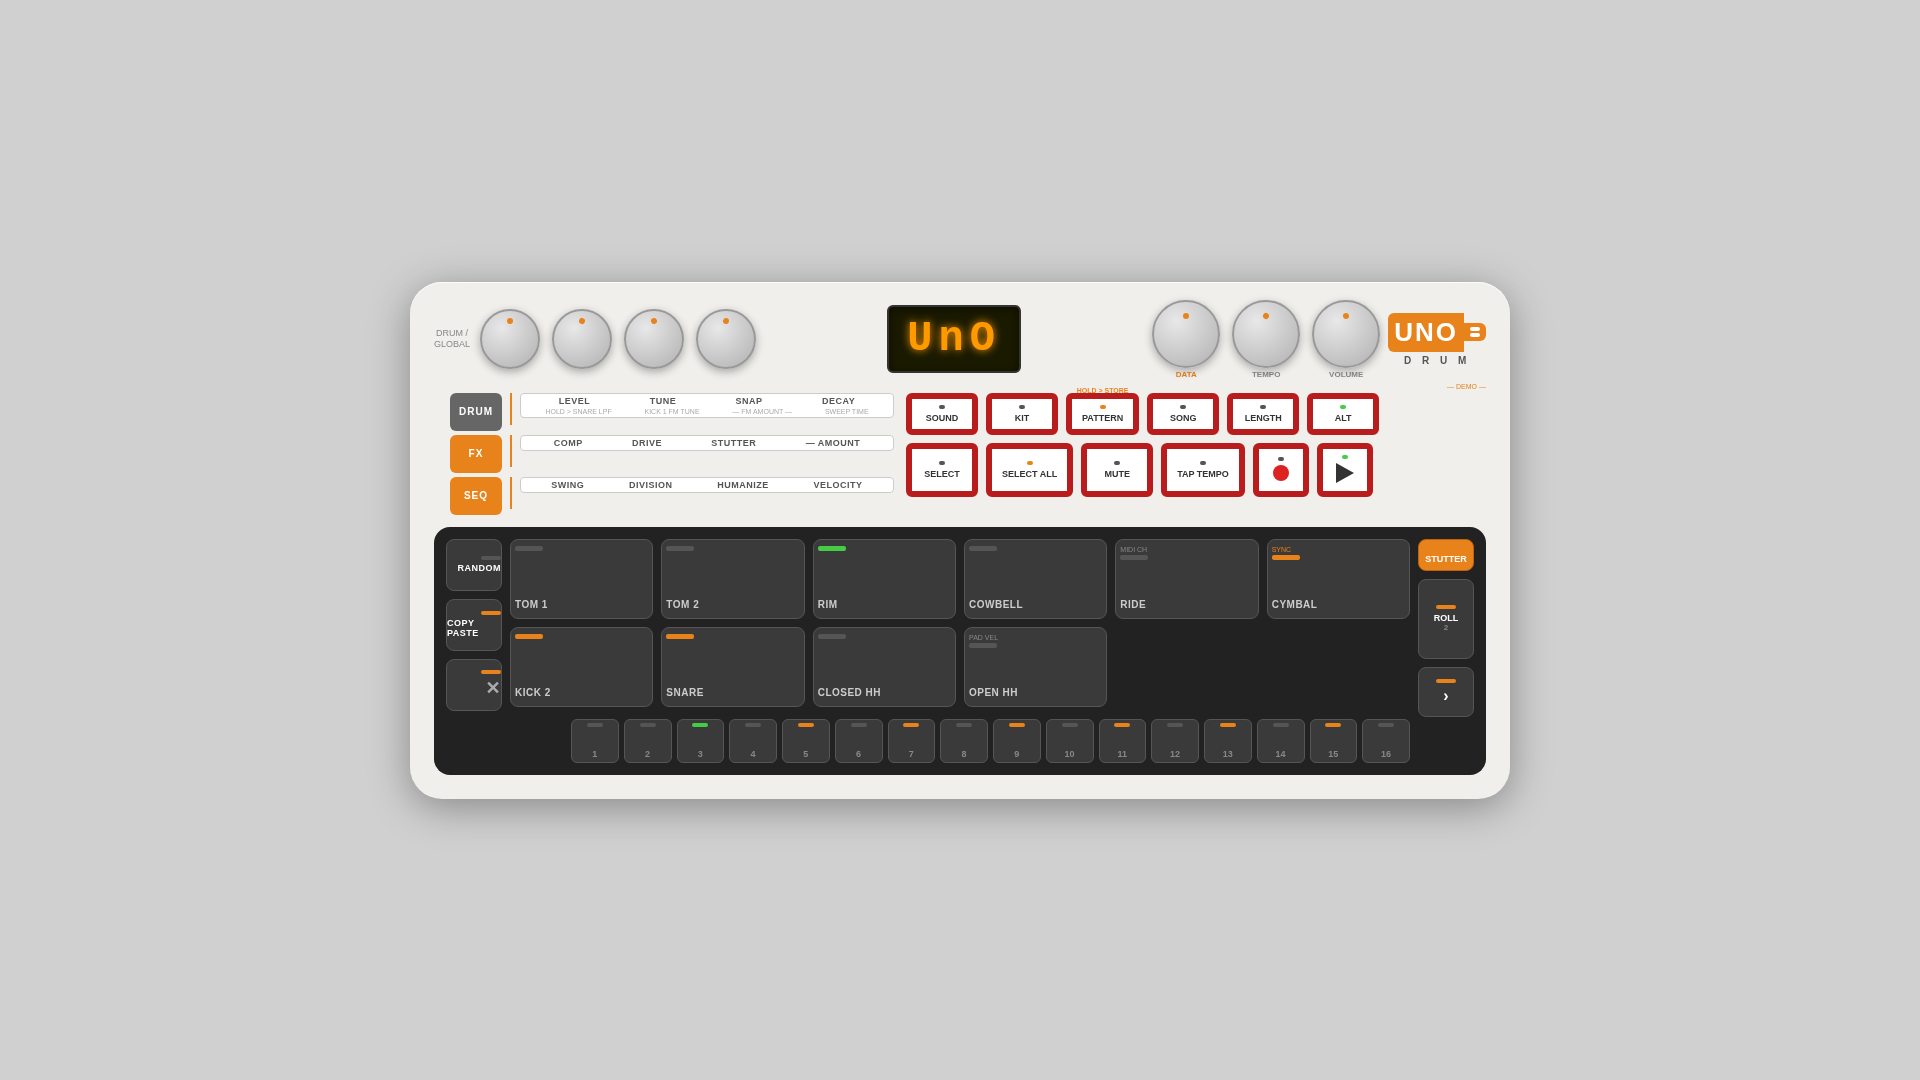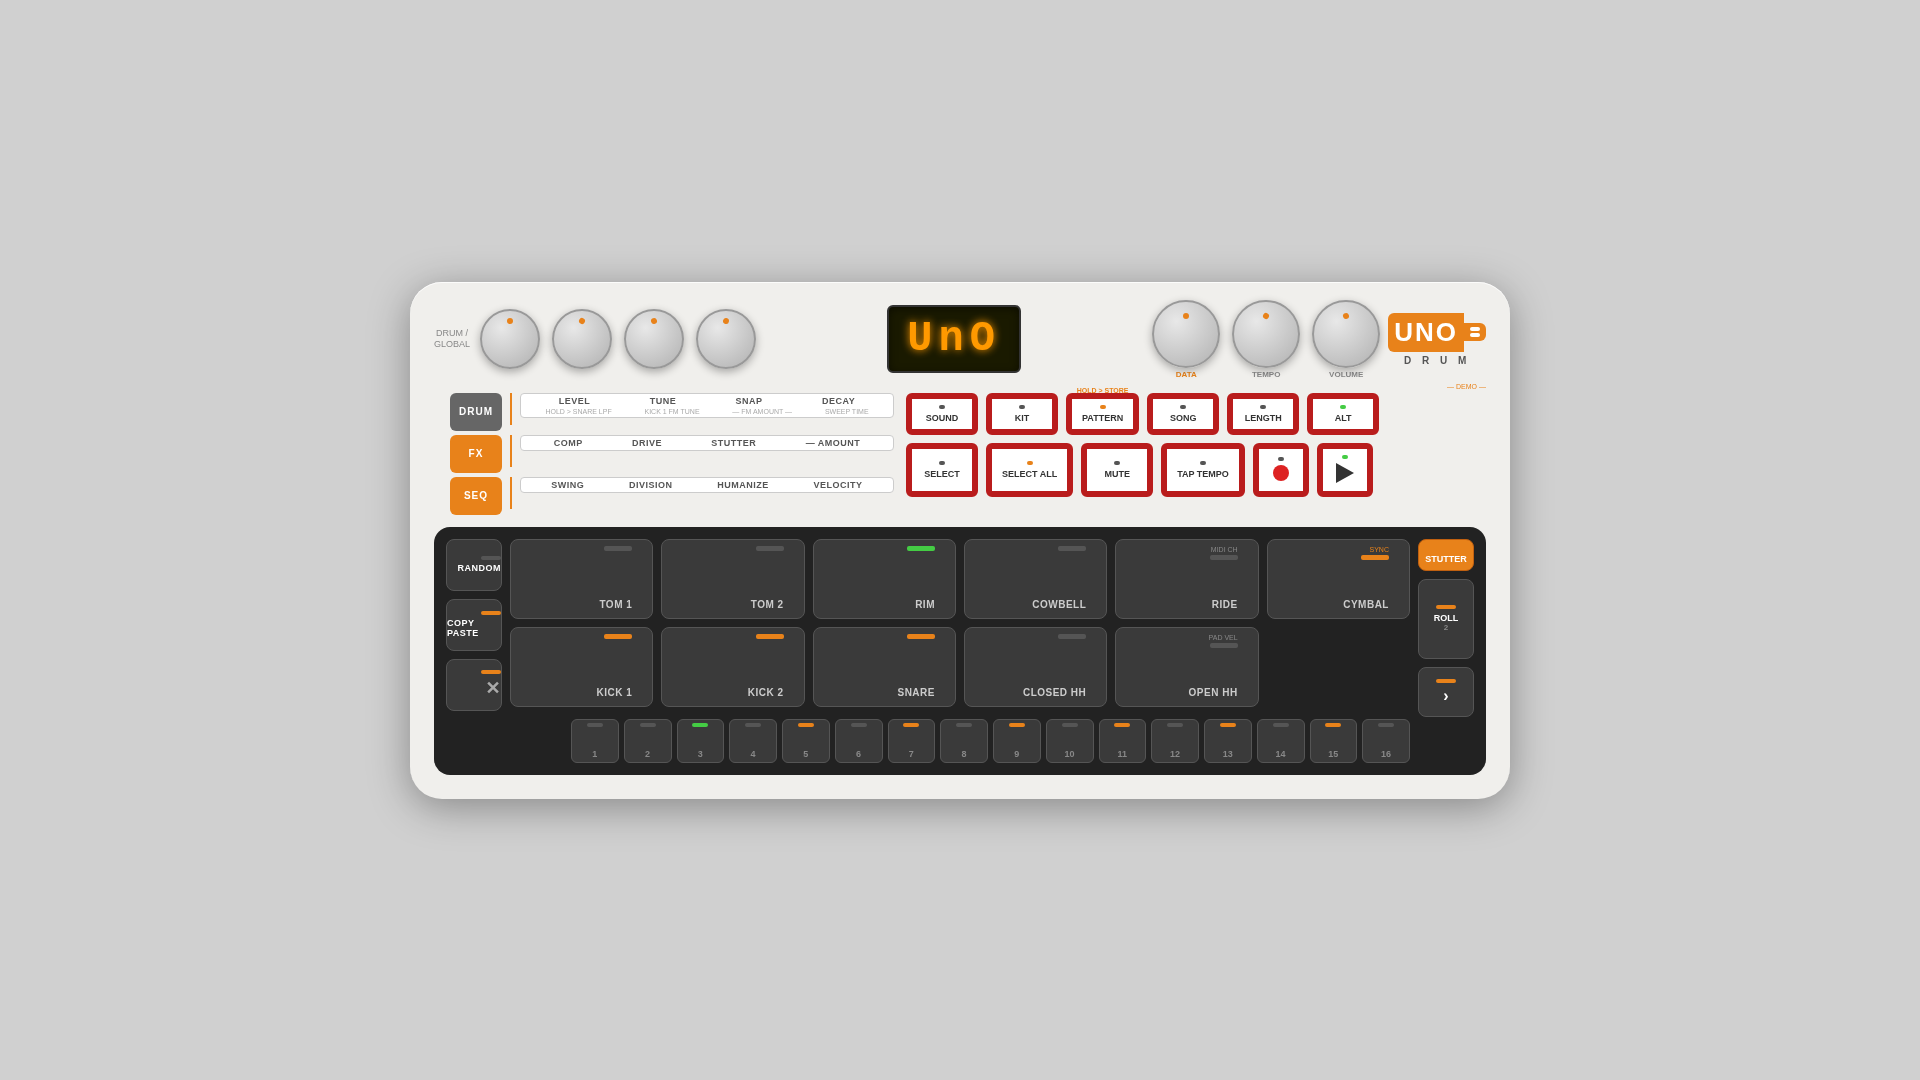--- a/index.html
+++ b/index.html
@@ -275,25 +275,25 @@
     }
     .pads-row {
       display: grid;
       grid-template-columns: repeat(6, 1fr);
       gap: 8px;
     }
     .pad {
       background: #3a3a3a;
       border-radius: 8px;
       border: 1px solid #555;
-      padding: 6px 20px 8px;
+      padding: 6px 4px 8px;
       cursor: pointer;
       display: flex;
       flex-direction: column;
-      align-items: flex-end;
+      align-items: flex-start;
       min-height: 80px;
       position: relative;
     }
     .pad-led {
       width: 28px;
       height: 5px;
       border-radius: 2px;
       background: #555;
       margin-bottom: auto;
     }
@@ -605,24 +605,20 @@
         <div class="pad">
           <div class="pad-sublabel" style="color:#e8821a;">SYNC</div>
           <div class="pad-led orange"></div>
           <div class="pad-label">CYMBAL</div>
         </div>
       </div>
 
       <div class="pads-row">
         <div class="pad">
           <div class="pad-led orange"></div>
-          <div class="pad-label">KICK 1</div>
-        </div>
-        <div class="pad">
-          <div class="pad-led orange"></div>
           <div class="pad-label">KICK 2</div>
         </div>
         <div class="pad">
           <div class="pad-led orange"></div>
           <div class="pad-label">SNARE</div>
         </div>
         <div class="pad">
           <div class="pad-led"></div>
           <div class="pad-label">CLOSED HH</div>
         </div>

